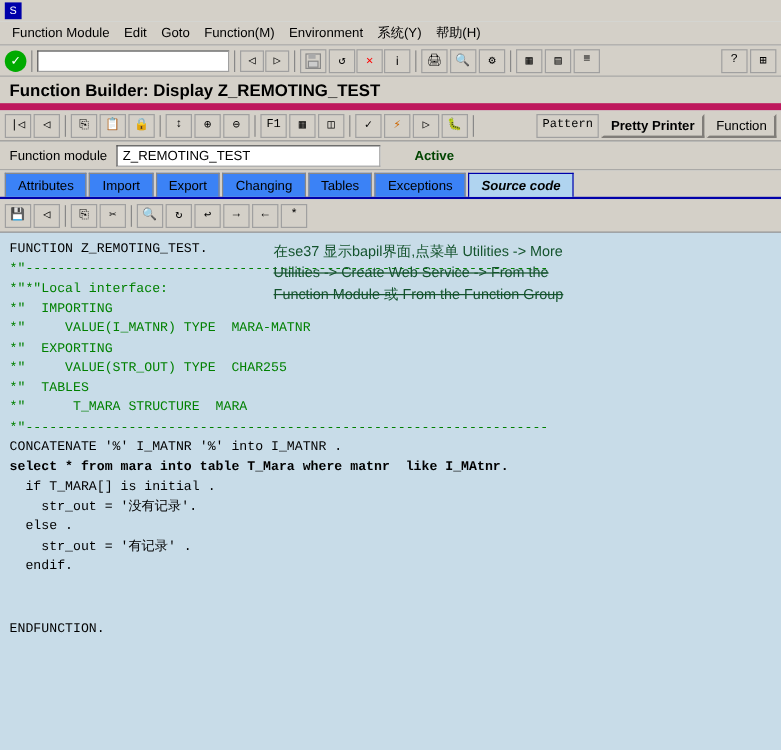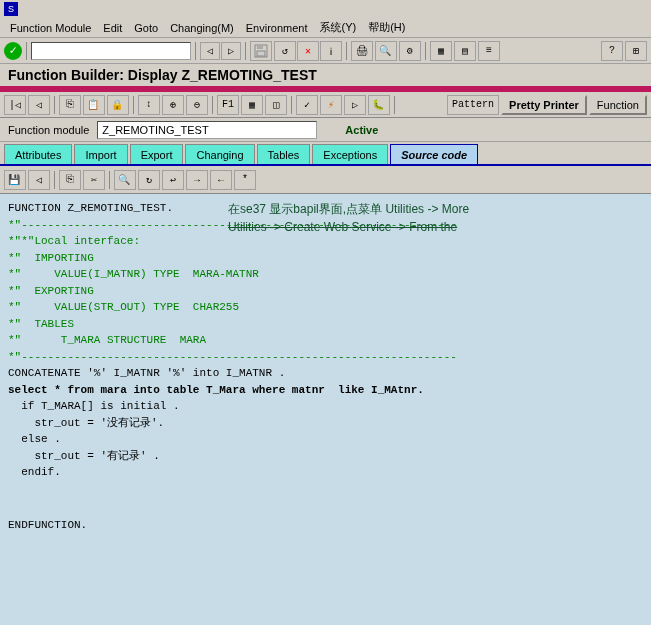--- a/index.html
+++ b/index.html
@@ -28,21 +28,21 @@
     .toolbar3 { background: #d4d0c8; height: 26px; display: flex; align-items: center; padding: 2px 4px; border-bottom: 1px solid #888; gap: 2px; }
 
     
     .fm-row { background: #d4d0c8; height: 24px; display: flex; align-items: center; padding: 2px 8px; font-size: 11px; font-family: Arial, sans-serif; border-bottom: 1px solid #a0a0a0; gap: 8px; }
     .fm-label { font-size: 11px; }
     .fm-value { background: white; border: 1px inset #a0a0a0; height: 18px; width: 220px; padding: 0 4px; font-size: 11px; display: flex; align-items: center; }
     .fm-status { margin-left: 20px; font-size: 11px; color: #004400; font-weight: bold; }
 
     
     .tabs { display: flex; align-items: flex-end; background: #d4d0c8; padding: 2px 4px 0; border-bottom: 2px solid #0000aa; height: 24px; }
-    .tab { height: 20px; padding: 0 10px; background: #5eead4; border: 1px solid #888; border-bottom: none; display: flex; align-items: center; font-size: 11px; font-family: Arial, sans-serif; cursor: pointer; margin-right: 2px; }
+    .tab { height: 20px; padding: 0 10px; background: #3b82f6; border: 1px solid #888; border-bottom: none; display: flex; align-items: center; font-size: 11px; font-family: Arial, sans-serif; cursor: pointer; margin-right: 2px; }
     .tab.active { background: #b0d4f0; border-color: #0000aa; color: #000; font-weight: bold; font-style: italic; }
 
     
     .code-toolbar { background: #d4d0c8; height: 28px; display: flex; align-items: center; padding: 2px 4px; border-bottom: 1px solid #888; gap: 2px; }
 
     
     .code-area { background: #c8dce8; padding: 6px 8px; height: calc(625px - 18px - 20px - 26px - 28px - 26px - 24px - 24px - 28px); overflow: auto; font-family: 'Courier New', monospace; font-size: 11px; line-height: 1.5; }
 
     .green-check { width: 18px; height: 18px; background: #00aa00; border-radius: 50%; display: flex; align-items: center; justify-content: center; color: white; font-size: 12px; font-weight: bold; }
 
@@ -59,21 +59,21 @@
 
 <div class="title-bar">
   <div class="title-bar-icon">S</div>
   <span></span>
 </div>
 
 <div class="menu-bar">
   <span class="menu-item">Function Module</span>
   <span class="menu-item">Edit</span>
   <span class="menu-item">Goto</span>
-  <span class="menu-item">Changing(M)</span>
+  <span class="menu-item">Function(M)</span>
   <span class="menu-item">Environment</span>
   <span class="menu-item">系统(Y)</span>
   <span class="menu-item">帮助(H)</span>
 </div>
 
 <div class="toolbar">
   <div class="green-check">✓</div>
   <div style="width:1px;height:18px;background:#888;margin:0 2px;"></div>
   <input class="tb-input" type="text" value="" style="">
   <div style="width:1px;height:18px;background:#888;margin:0 2px;"></div>
@@ -196,16 +196,17 @@
       <div style="color:#000; white-space:pre; font-family:'Courier New',monospace; font-size:11px; line-height:1.5;">  endif.</div>
       <div style="color:#000; white-space:pre; font-family:'Courier New',monospace; font-size:11px; line-height:1.5; height:18px;">&nbsp;</div>
       <div style="color:#000; white-space:pre; font-family:'Courier New',monospace; font-size:11px; line-height:1.5; height:18px;">&nbsp;</div>
       <div style="color:#000; white-space:pre; font-family:'Courier New',monospace; font-size:11px; line-height:1.5;">ENDFUNCTION.</div>
     </div>
 
     <div style="position:absolute; left:220px; top:0; width:410px; pointer-events:none;">
       <div style="font-family:Arial,sans-serif; font-size:12px; color:#14532d; line-height:1.5; text-decoration:none;">
         <span>在se37 显示bapil界面,点菜单 Utilities -&gt; More</span><br>
         <span style="text-decoration:line-through;">Utilities -&gt; Create Web Service -&gt; From the</span><br>
+        <span style="text-decoration:line-through;">Function Module 或 From the Function Group</span>
       </div>
     </div>
   </div>
 </div>
 
 </body></html>

